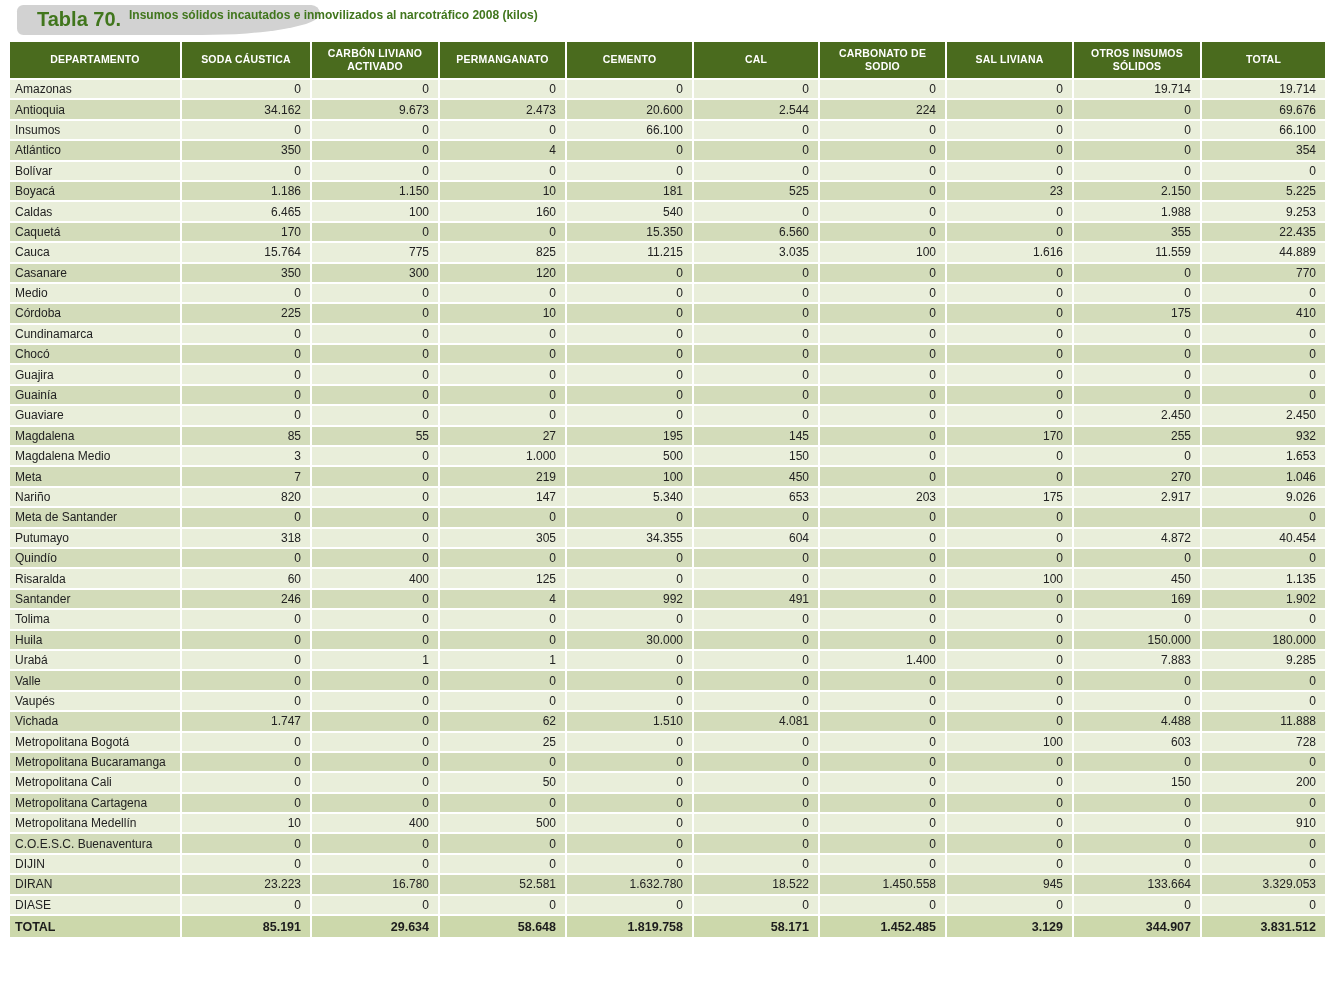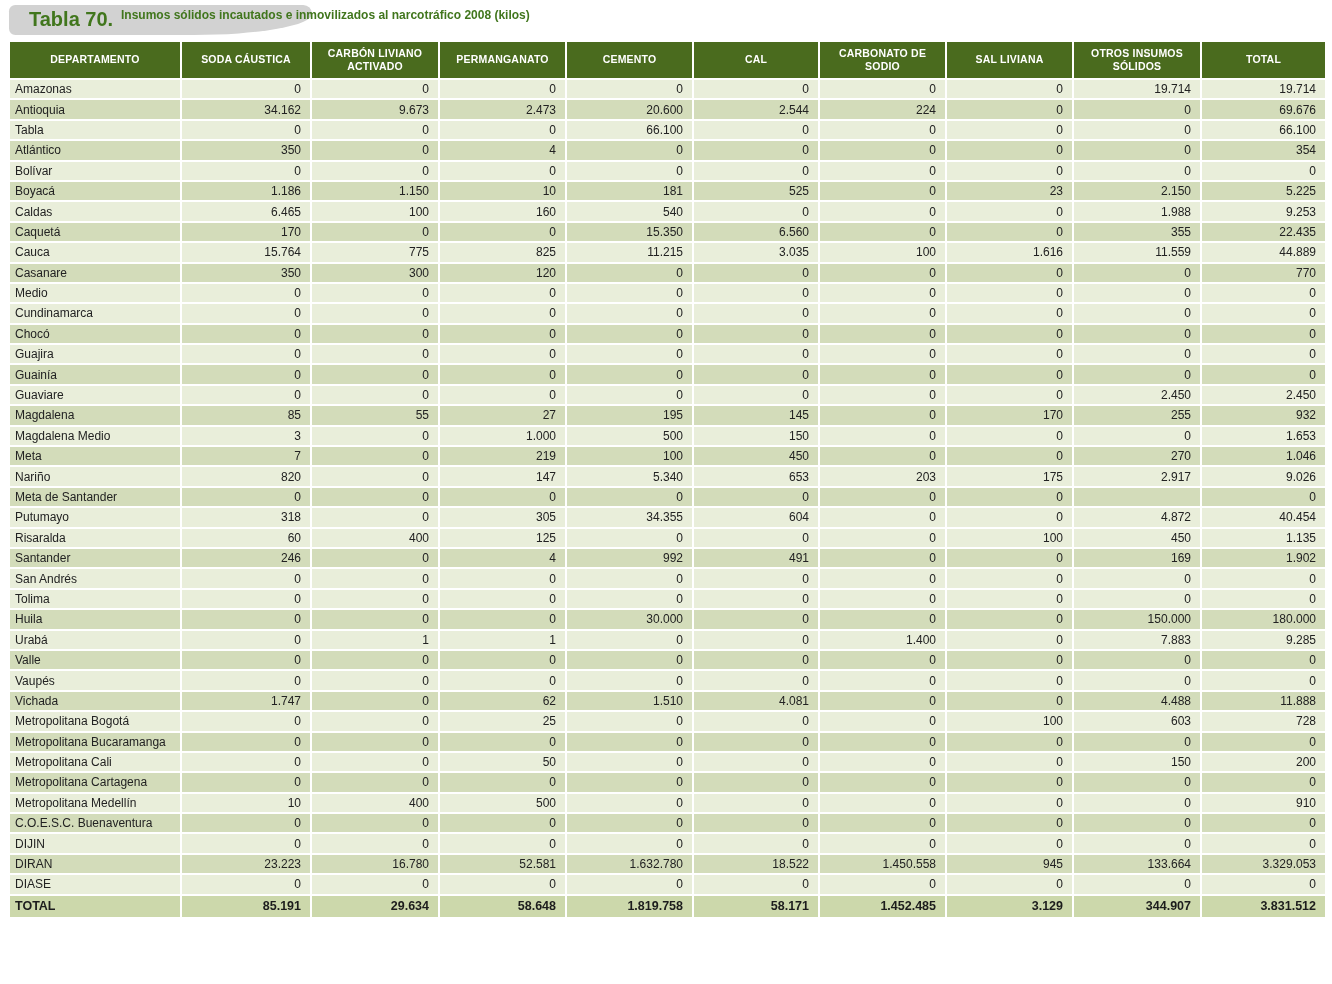--- a/index.html
+++ b/index.html
@@ -2,21 +2,21 @@
 <html><head>
 <meta charset="utf-8">
 <style>
   html,body{margin:0;padding:0;background:#ffffff;}
   body{
     width:1332px;height:984px;position:relative;overflow:hidden;
     font-family:"Liberation Sans","DejaVu Sans",sans-serif;
     -webkit-font-smoothing:antialiased;
   }
   
-  .titlebar{position:relative;height:36px;margin:2px 0 0 4px;}
+  .titlebar{position:relative;height:36px;margin:2px 0 0 12px;}
   .pill{
     position:absolute;left:5px;top:3px;width:303px;height:30px;
     background:var(--pill,#d2d2d2);
     border-radius:10px 14px 10px 10px;
     border-bottom-right-radius:190px 34px;
   }
   .pill-label{
     position:absolute;left:25px;top:6px;
     font-size:20px;font-weight:bold;color:var(--green-text,#41761d);
   }
@@ -103,21 +103,21 @@
         <td class="num">9.673</td>
         <td class="num">2.473</td>
         <td class="num">20.600</td>
         <td class="num">2.544</td>
         <td class="num">224</td>
         <td class="num">0</td>
         <td class="num">0</td>
         <td class="num">69.676</td>
       </tr>
       <tr class="light">
-        <td class="dept">Tabla</td>
+        <td class="dept">Insumos</td>
         <td class="num">0</td>
         <td class="num">0</td>
         <td class="num">0</td>
         <td class="num">66.100</td>
         <td class="num">0</td>
         <td class="num">0</td>
         <td class="num">0</td>
         <td class="num">0</td>
         <td class="num">66.100</td>
       </tr>
@@ -210,20 +210,32 @@
         <td class="num">0</td>
         <td class="num">0</td>
         <td class="num">0</td>
         <td class="num">0</td>
         <td class="num">0</td>
         <td class="num">0</td>
         <td class="num">0</td>
         <td class="num">0</td>
         <td class="num">0</td>
       </tr>
+      <tr class="dark">
+        <td class="dept">Córdoba</td>
+        <td class="num">225</td>
+        <td class="num">0</td>
+        <td class="num">10</td>
+        <td class="num">0</td>
+        <td class="num">0</td>
+        <td class="num">0</td>
+        <td class="num">0</td>
+        <td class="num">175</td>
+        <td class="num">410</td>
+      </tr>
       <tr class="light">
         <td class="dept">Cundinamarca</td>
         <td class="num">0</td>
         <td class="num">0</td>
         <td class="num">0</td>
         <td class="num">0</td>
         <td class="num">0</td>
         <td class="num">0</td>
         <td class="num">0</td>
         <td class="num">0</td>
@@ -342,20 +354,32 @@
         <td class="num">318</td>
         <td class="num">0</td>
         <td class="num">305</td>
         <td class="num">34.355</td>
         <td class="num">604</td>
         <td class="num">0</td>
         <td class="num">0</td>
         <td class="num">4.872</td>
         <td class="num">40.454</td>
       </tr>
+      <tr class="dark">
+        <td class="dept">Quindío</td>
+        <td class="num">0</td>
+        <td class="num">0</td>
+        <td class="num">0</td>
+        <td class="num">0</td>
+        <td class="num">0</td>
+        <td class="num">0</td>
+        <td class="num">0</td>
+        <td class="num">0</td>
+        <td class="num">0</td>
+      </tr>
       <tr class="light">
         <td class="dept">Risaralda</td>
         <td class="num">60</td>
         <td class="num">400</td>
         <td class="num">125</td>
         <td class="num">0</td>
         <td class="num">0</td>
         <td class="num">0</td>
         <td class="num">100</td>
         <td class="num">450</td>
@@ -365,32 +389,20 @@
         <td class="dept">Santander</td>
         <td class="num">246</td>
         <td class="num">0</td>
         <td class="num">4</td>
         <td class="num">992</td>
         <td class="num">491</td>
         <td class="num">0</td>
         <td class="num">0</td>
         <td class="num">169</td>
         <td class="num">1.902</td>
-      </tr>
-      <tr class="light">
-        <td class="dept">San Andrés</td>
-        <td class="num">0</td>
-        <td class="num">0</td>
-        <td class="num">0</td>
-        <td class="num">0</td>
-        <td class="num">0</td>
-        <td class="num">0</td>
-        <td class="num">0</td>
-        <td class="num">0</td>
-        <td class="num">0</td>
       </tr>
       <tr class="light">
         <td class="dept">Tolima</td>
         <td class="num">0</td>
         <td class="num">0</td>
         <td class="num">0</td>
         <td class="num">0</td>
         <td class="num">0</td>
         <td class="num">0</td>
         <td class="num">0</td>

